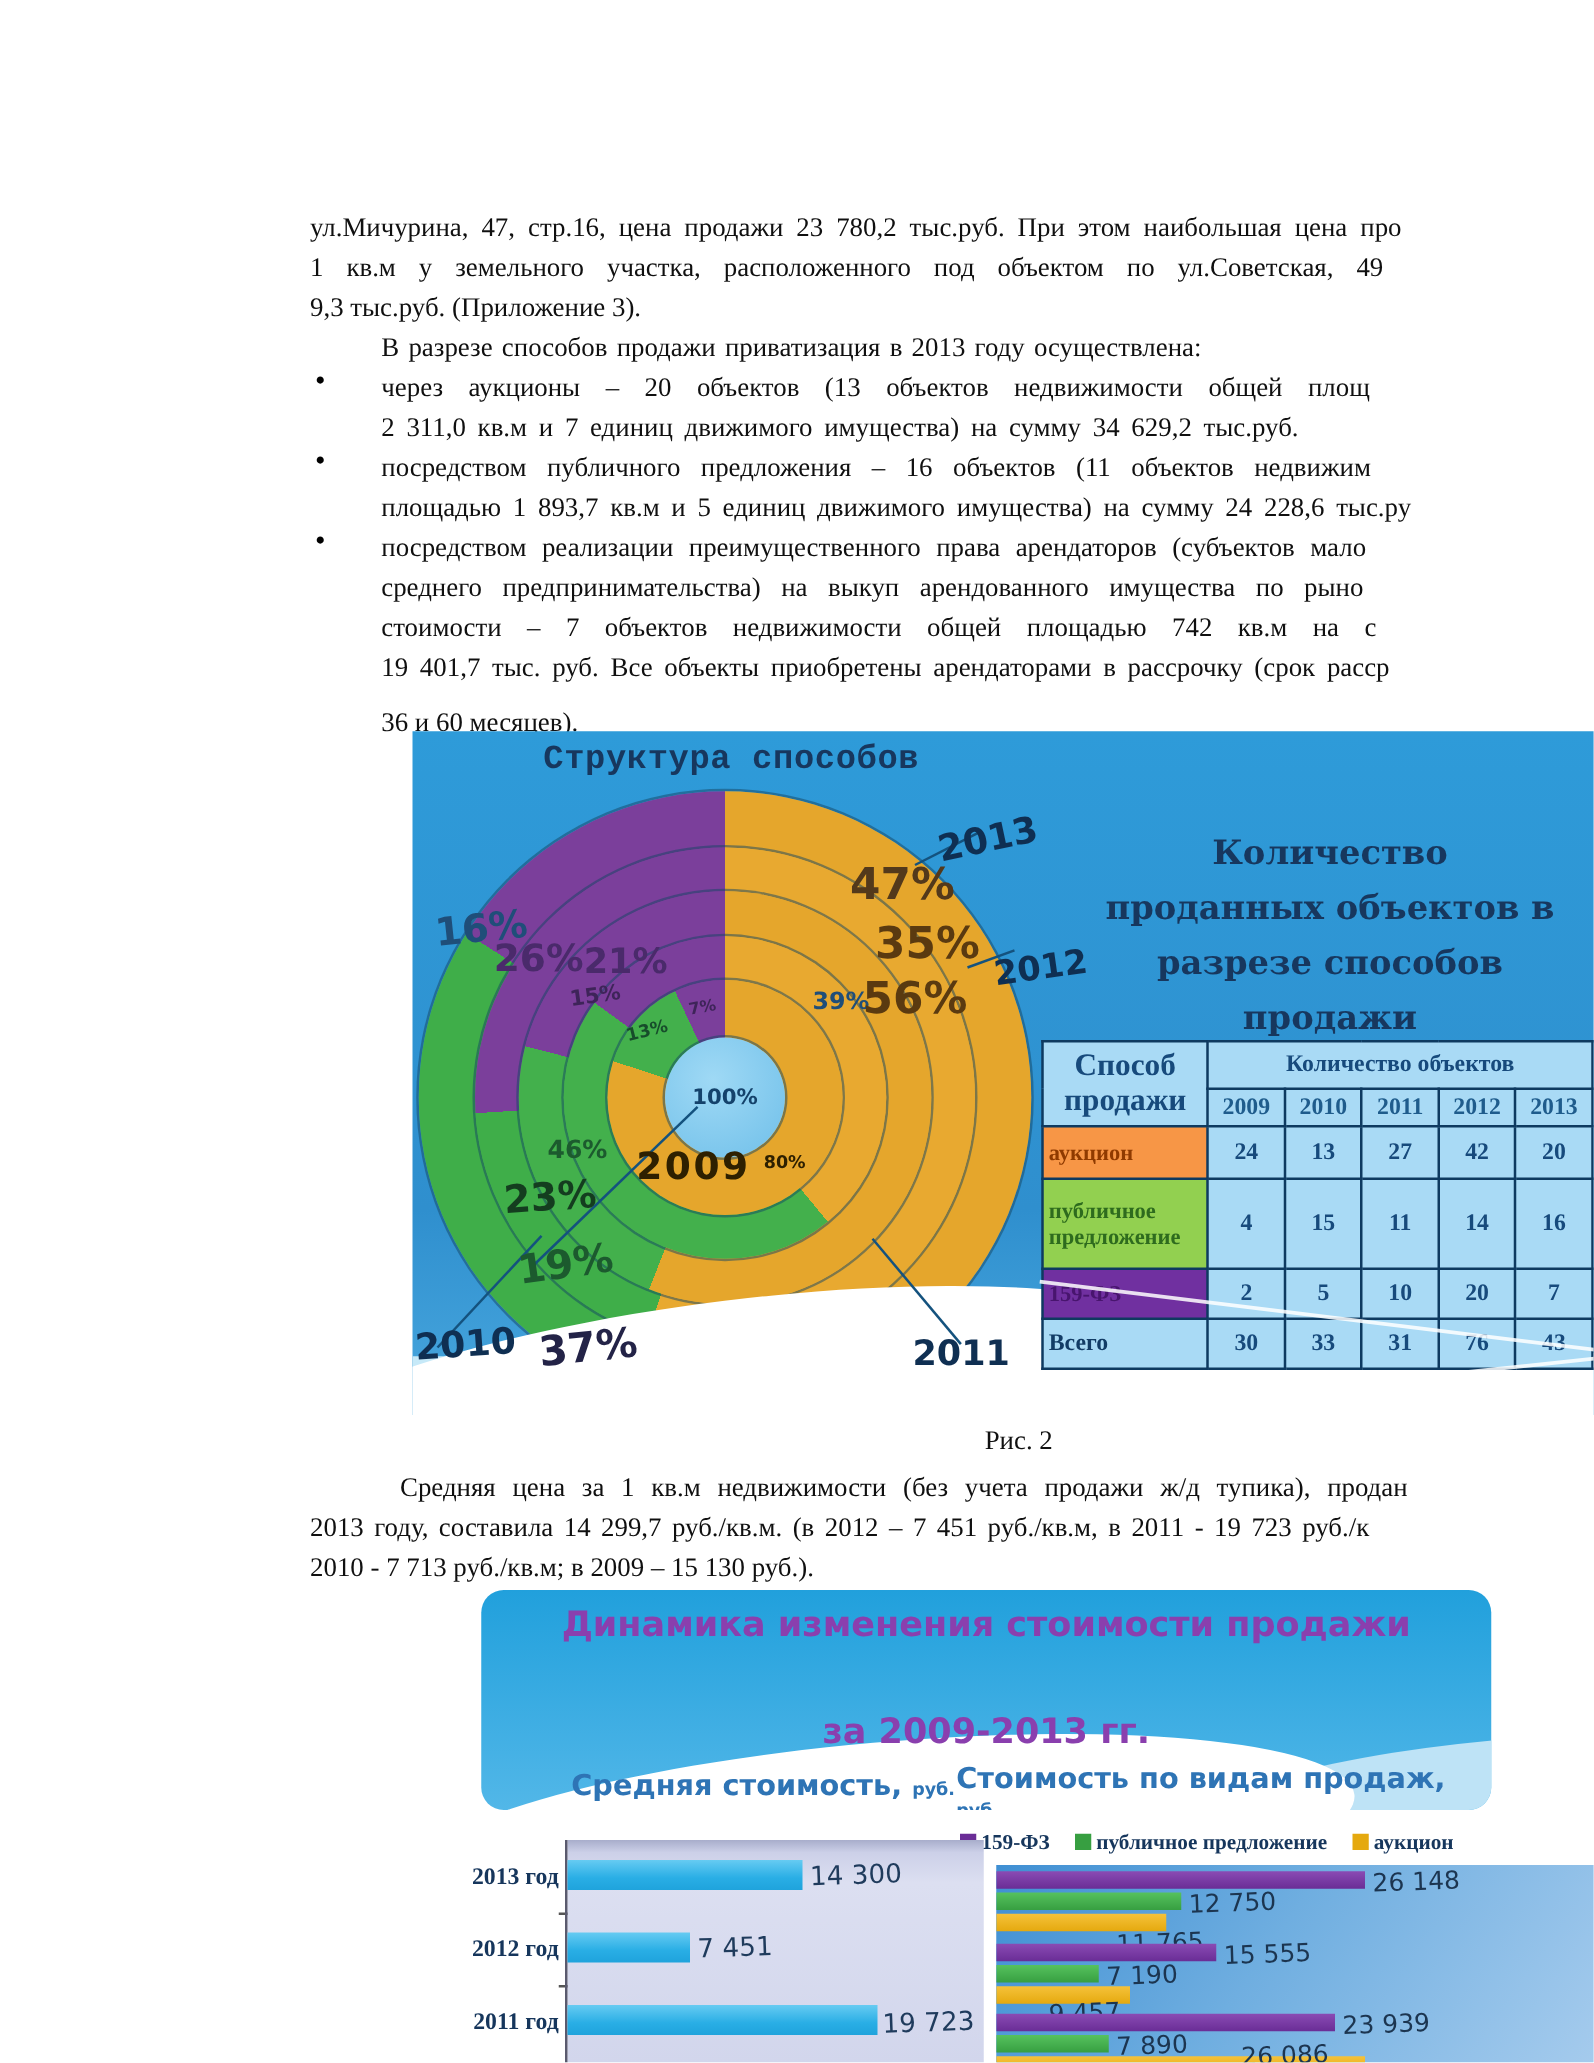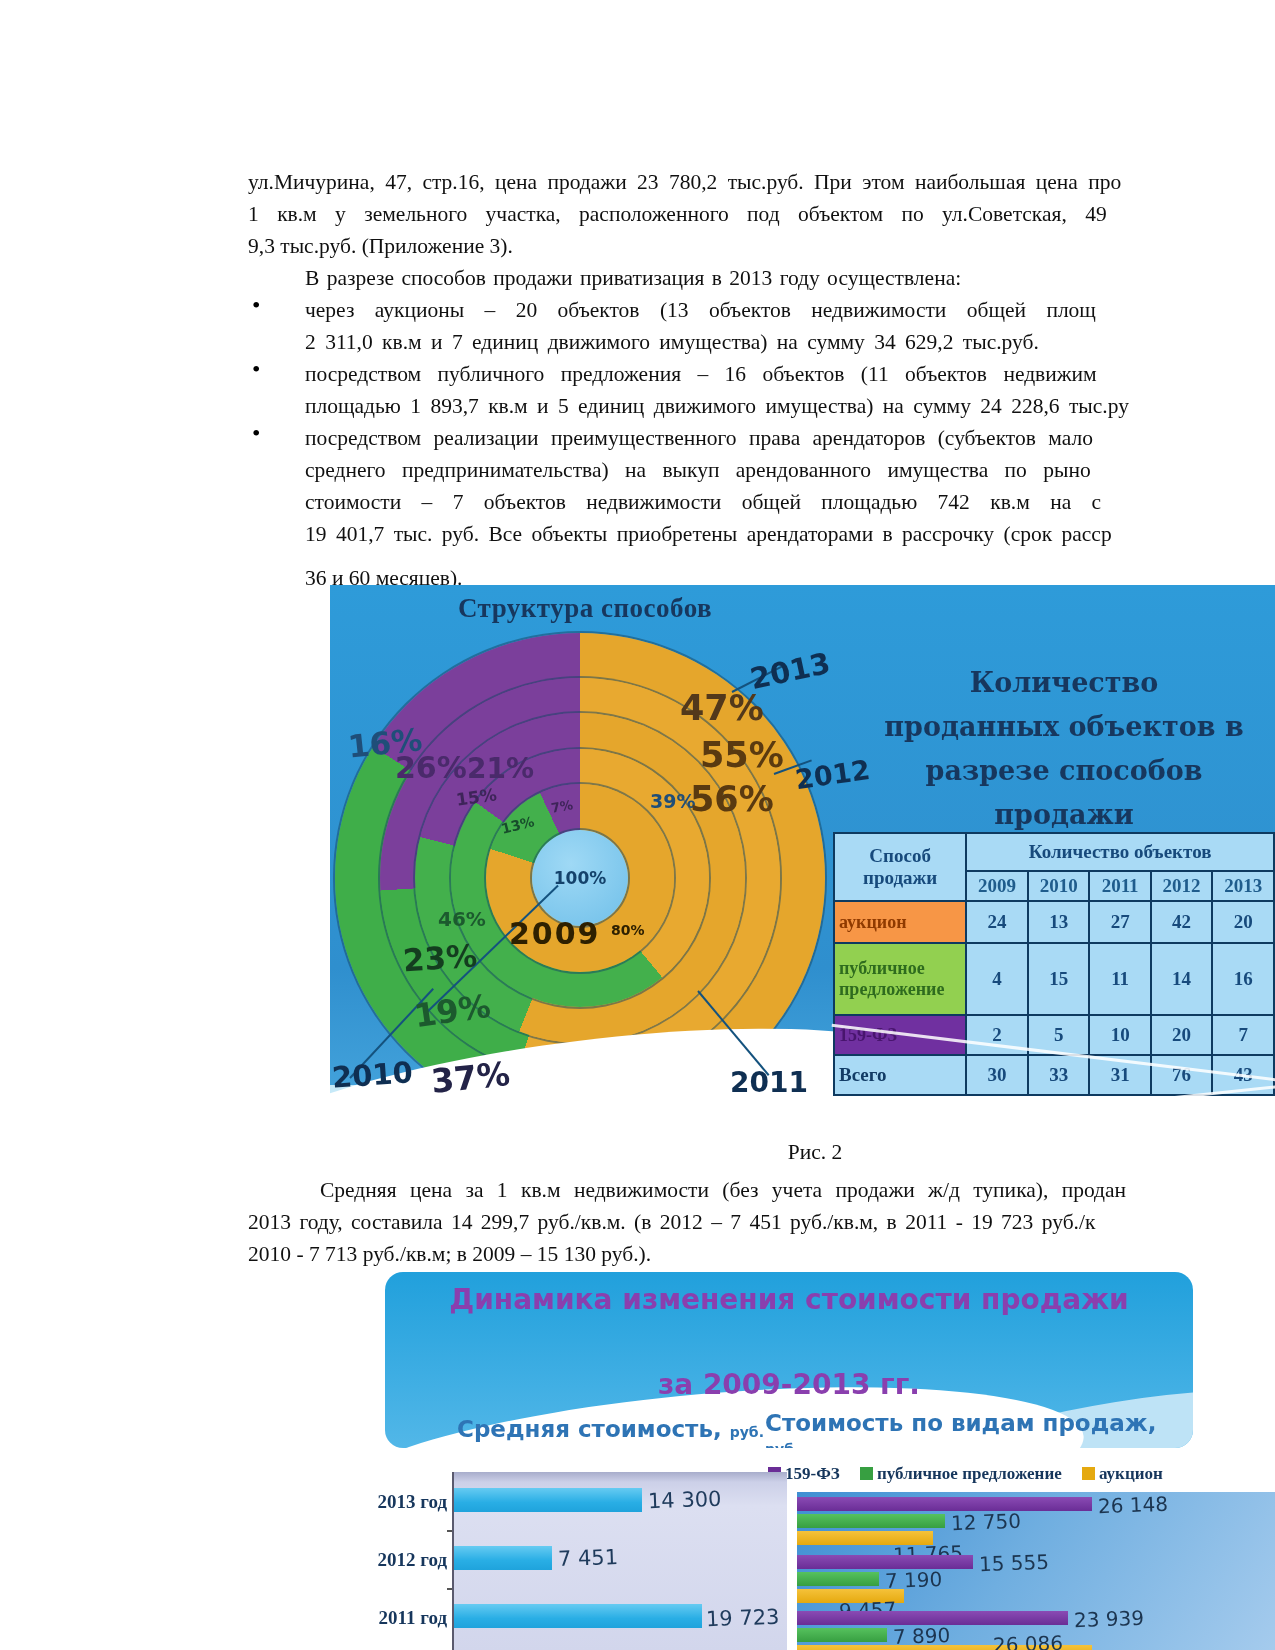--- a/index.html
+++ b/index.html
@@ -5,21 +5,21 @@
   html,body{margin:0;padding:0;}
   body{width:1275px;height:1650px;position:relative;overflow:hidden;background:#fff;
        font-family:"Liberation Serif",serif;}
   
   .line{position:absolute;white-space:nowrap;font-size:21.5px;color:#101010;}
   .bullet{position:absolute;font-size:24px;color:#000;}
   
   #fig1{position:absolute;left:330px;top:585px;width:945px;height:547px;overflow:hidden;
         background:linear-gradient(180deg,#2E9BD9 0%,#2F8FCE 70%,#49A8DF 100%);}
   .f1t{position:absolute;left:55px;width:400px;text-align:center;z-index:7;
-       font-family:Liberation Serif, serif;font-weight:bold;font-size:27px;color:#17375E;letter-spacing:.5px;}
+       font-family:Liberation Mono, monospace;font-weight:bold;font-size:27px;color:#17375E;letter-spacing:.5px;}
   .f1rt{position:absolute;left:548px;width:372px;text-align:center;z-index:7;
         font-family:"DejaVu Serif",serif;font-weight:bold;font-size:27px;color:#17375E;}
   .ring{position:absolute;border-radius:50%;z-index:1;box-shadow:0 0 0 2px rgba(20,70,100,.5);}
   #r13{left:5px;top:48px;width:490px;height:490px;
        background:conic-gradient(#E5A62C 0 47%,#3FAE49 47% 84%,#7B3F9B 84% 100%);}
   #r12{left:50px;top:93px;width:400px;height:400px;
        background:conic-gradient(#E8A930 0 55%,#3FAE49 55% 74%,#7B3F9B 74% 100%);}
   #r11{left:85px;top:128px;width:330px;height:330px;
        background:conic-gradient(#E5A62C 0 56%,#43B04C 56% 79%,#7B3F9B 79% 100%);}
   #r10{left:121px;top:164px;width:258px;height:258px;
@@ -35,21 +35,21 @@
   #w2{position:absolute;left:430px;top:492px;width:900px;height:180px;background:#fff;border-radius:50%;transform:rotate(4deg);z-index:3;}
   #band{position:absolute;left:0;top:500px;width:945px;height:47px;background:#C6E9F8;z-index:2;}
   .streak{position:absolute;height:3px;background:rgba(255,255,255,.85);z-index:6;}
   
   #f1table{position:absolute;left:503px;top:247px;border-collapse:collapse;z-index:5;
            font-family:"Liberation Serif",serif;font-weight:bold;}
   #f1table td{border:2px solid #0E3A60;text-align:center;color:#174A7C;padding:0 2px;}
   #f1table .hd{background:#A9DAF5;font-size:19px;}
   #f1table .yr{background:#A9DAF5;font-size:19px;width:59px;height:28px;color:#1F5C8C;}
   #f1table .val{background:#A9DAF5;font-size:19px;}
-  #f1table .corner{background:#A9DAF5;width:130px;font-size:19px;}
+  #f1table .corner{background:#A9DAF5;width:130px;font-size:25px;}
   #f1table .rl{text-align:left;font-size:18px;padding-left:4px;}
   #f1table .rl1{background:#F79646;color:#8F3A00;}
   #f1table .rl2{background:#92D050;color:#2E6B1E;}
   #f1table .rl3{background:#7030A0;color:#48156E;}
   #f1table .rl4{background:#A9DAF5;color:#123C66;font-size:19px;}
   
   
   #panel{position:absolute;left:385px;top:1272px;width:808px;height:176px;border-radius:18px;overflow:hidden;
          background:linear-gradient(180deg,#21A0DC,#52B7E8);}
   .f2t{position:absolute;left:0;width:100%;text-align:center;z-index:2;
@@ -134,21 +134,21 @@
   <span class="pl" style="left:171px;top:233px;font-size:14px;color:#174D2B;transform:rotate(-14deg)">13%</span>
   <span class="pl" style="left:202px;top:285px;width:96px;text-align:center;font-size:17px;color:#14426B">100%</span>
   <span class="pl" style="left:179px;top:334px;font-size:30px;color:#2E2000;letter-spacing:2px">2009</span>
   <span class="pl" style="left:281px;top:338px;font-size:14px;color:#2E2000">80%</span>
   <span class="pl" style="left:108px;top:324px;font-size:20px;color:#1C5A2E">46%</span>
   <span class="pl" style="left:73px;top:358px;font-size:31px;color:#143D1F;transform:rotate(-4deg)">23%</span>
   <span class="pl" style="left:84px;top:410px;font-size:32px;color:#1C5A2E;transform:rotate(-8deg)">19%</span>
   <span class="pl" style="left:101px;top:476px;font-size:33px;color:#232347;transform:rotate(-6deg)">37%</span>
   <span class="pl" style="left:320px;top:207px;font-size:19px;color:#1F4E79">39%</span>
   <span class="pl" style="left:360px;top:197px;font-size:35px;color:#5A3A10">56%</span>
-  <span class="pl" style="left:370px;top:153px;font-size:35px;color:#5A3A10">55%</span>
+  <span class="pl" style="left:370px;top:153px;font-size:35px;color:#5A3A10">35%</span>
   <span class="pl" style="left:350px;top:106px;font-size:35px;color:#53391B">47%</span>
 
   <span class="co" style="left:420px;top:72px;font-size:29px;transform:rotate(-12deg)">2013</span>
   <span class="co" style="left:465px;top:176px;font-size:27px;transform:rotate(-8deg)">2012</span>
   <span class="co" style="left:400px;top:484px;font-size:28px">2011</span>
   <span class="co" style="left:2px;top:476px;font-size:29px;transform:rotate(-4deg)">2010</span>
   <div class="ld" style="left:402px;top:106px;width:58px;transform:rotate(-27deg)"></div>
   <div class="ld" style="left:444px;top:188px;width:40px;transform:rotate(-20deg)"></div>
   <div class="ld" style="left:368px;top:405px;width:110px;transform:rotate(50deg)"></div>
   <div class="ld" style="left:20px;top:492px;width:122px;transform:rotate(-47deg)"></div>

